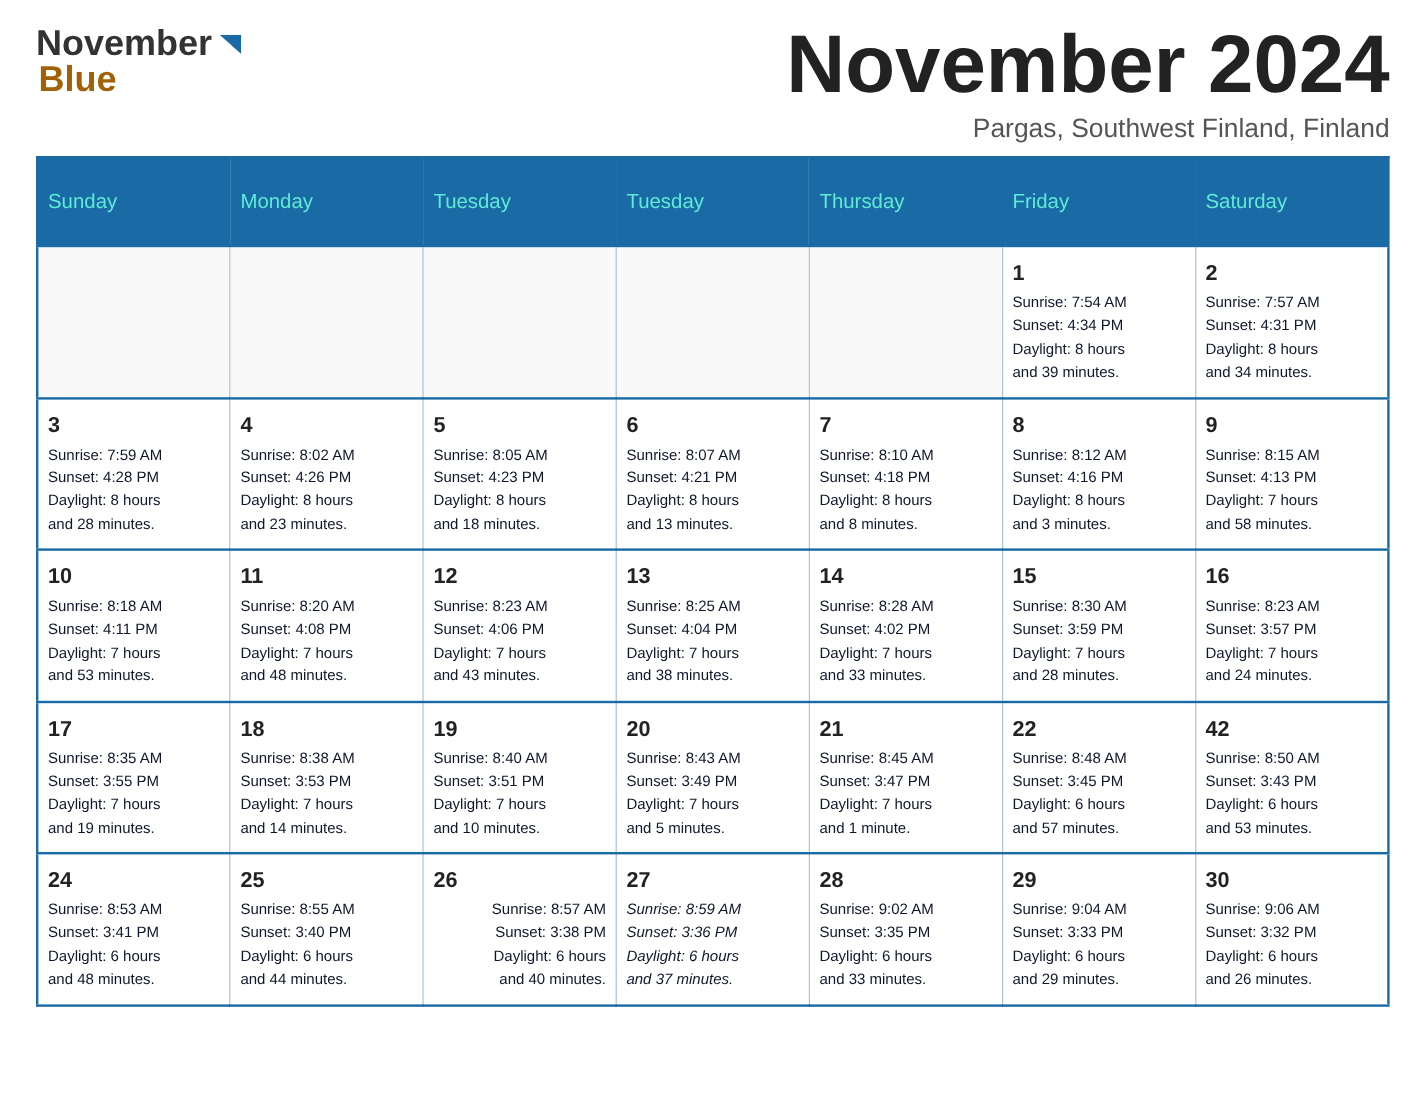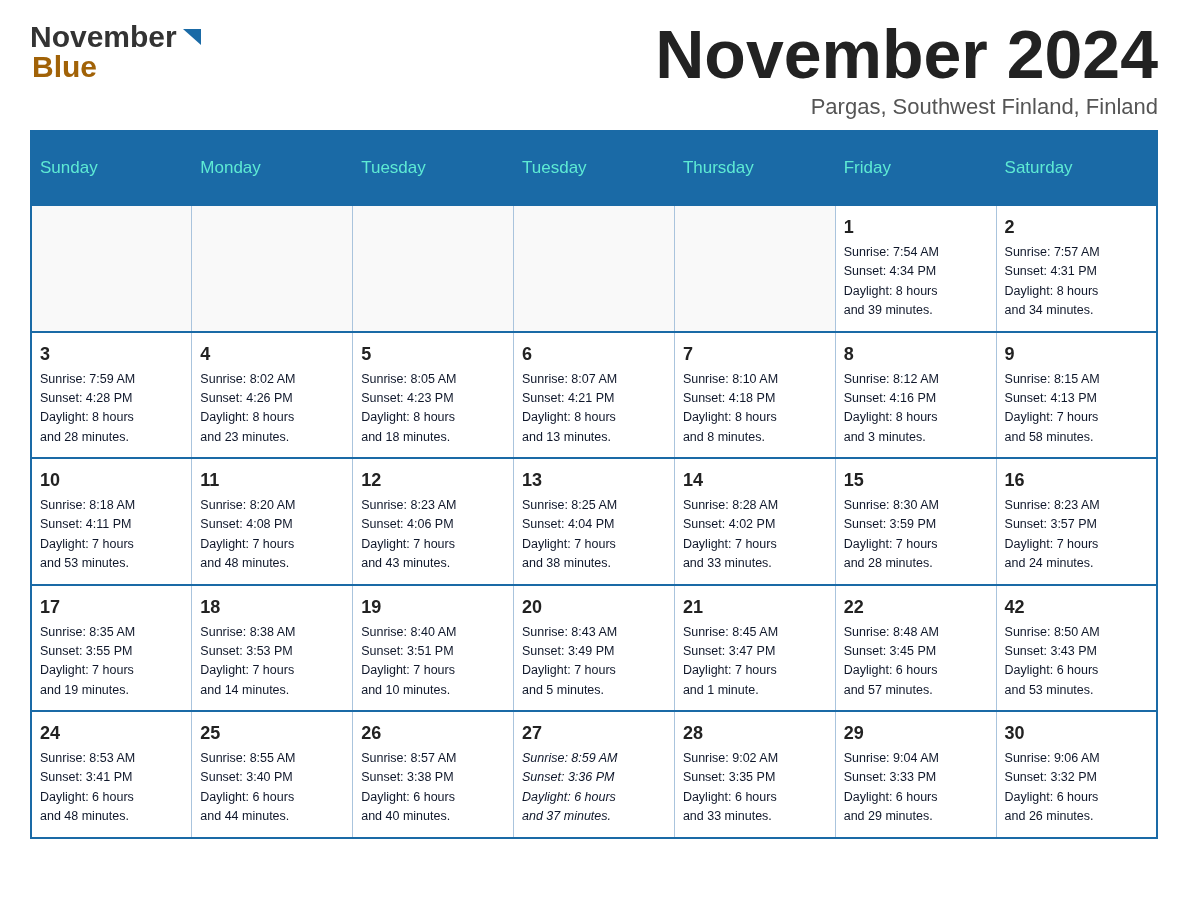--- a/index.html
+++ b/index.html
@@ -298,21 +298,21 @@
         </td>
         <td>
           <span class="day-number">25</span>
           <div class="day-info" style="white-space: pre-line;">Sunrise: 8:55 AM
 Sunset: 3:40 PM
 Daylight: 6 hours
 and 44 minutes.</div>
         </td>
         <td>
           <span class="day-number">26</span>
-          <div class="day-info" style="white-space: pre-line;">Sunrise: 8:57 AM
+          <div class="day-info" style="white-space: pre-line; text-align: right;">Sunrise: 8:57 AM
 Sunset: 3:38 PM
 Daylight: 6 hours
 and 40 minutes.</div>
         </td>
         <td>
           <span class="day-number">27</span>
           <div class="day-info" style="white-space: pre-line; font-style: italic;">Sunrise: 8:59 AM
 Sunset: 3:36 PM
 Daylight: 6 hours
 and 37 minutes.</div>

